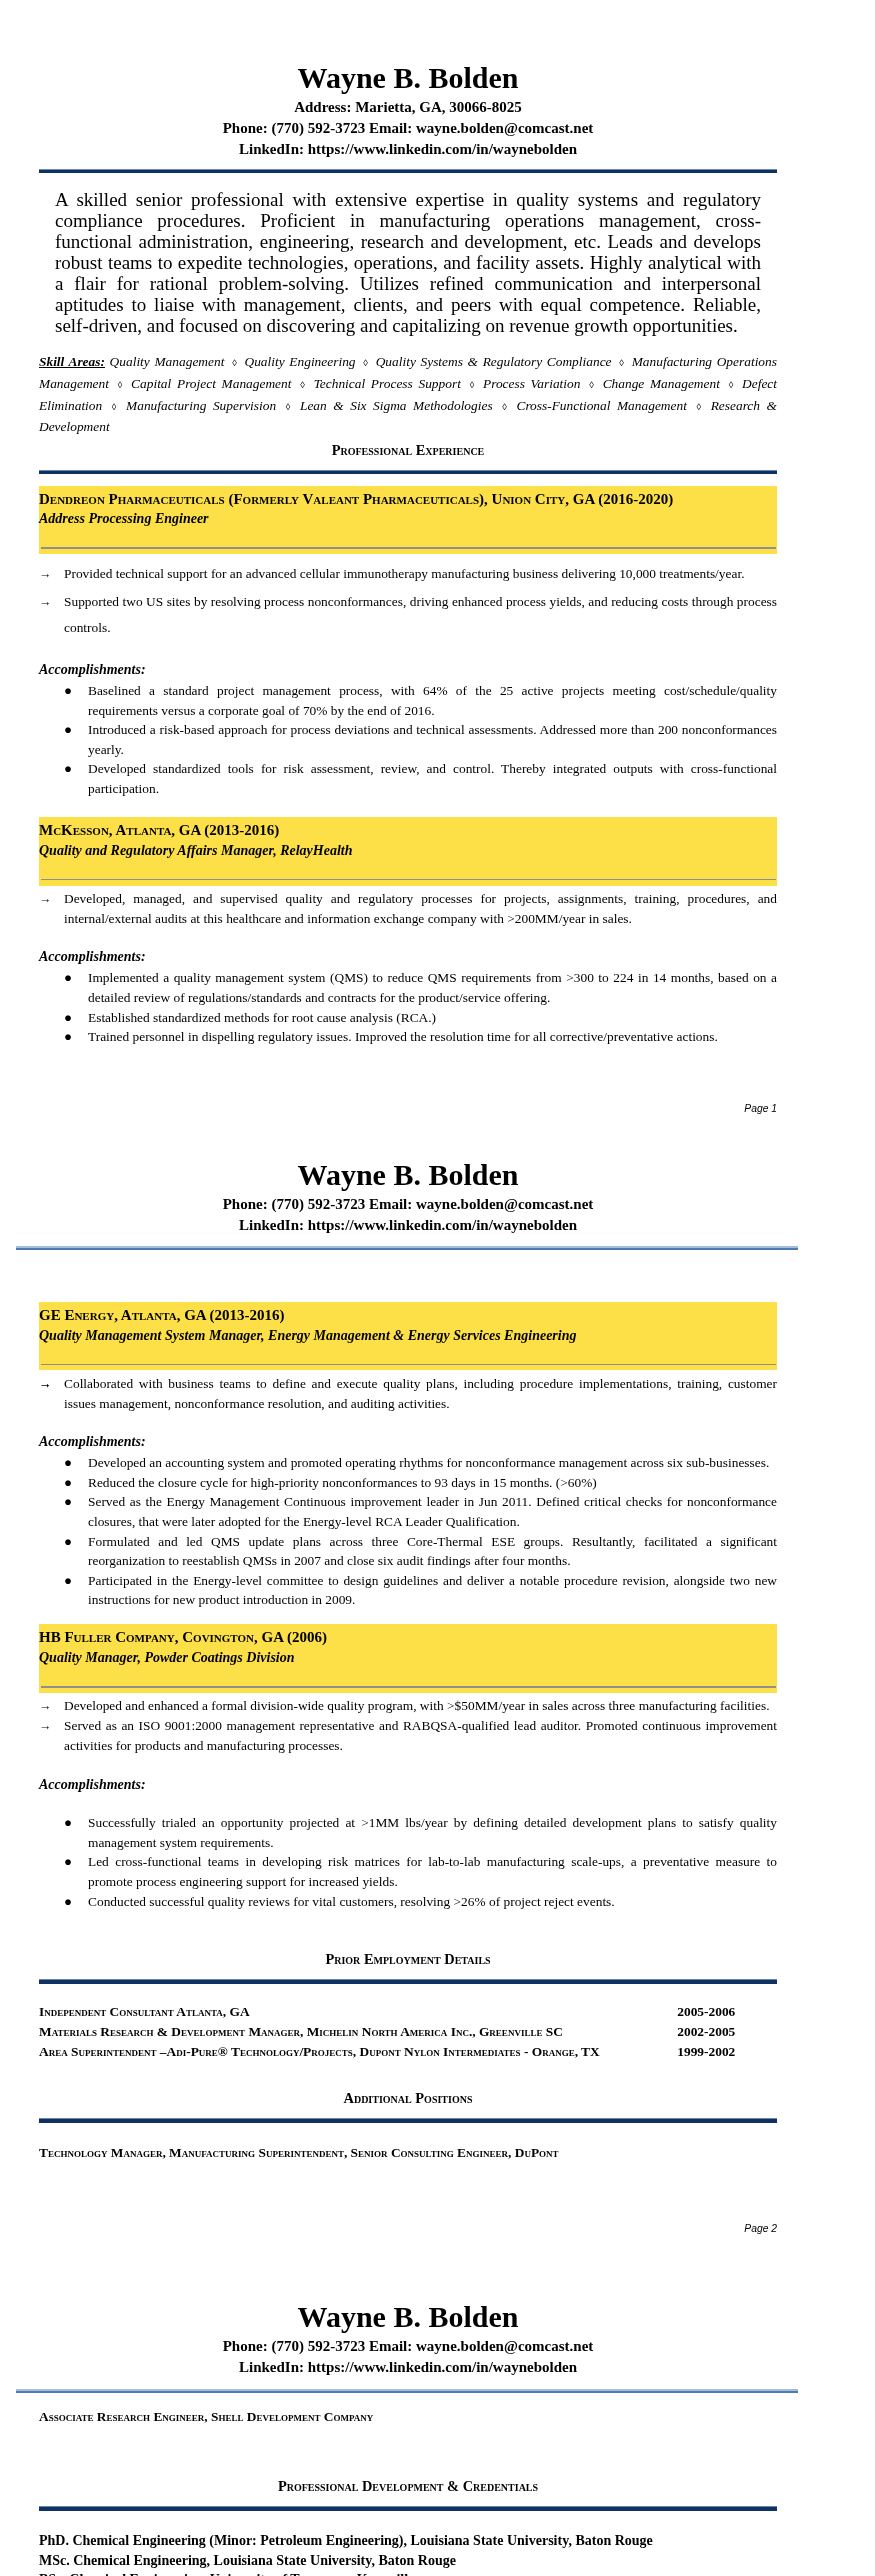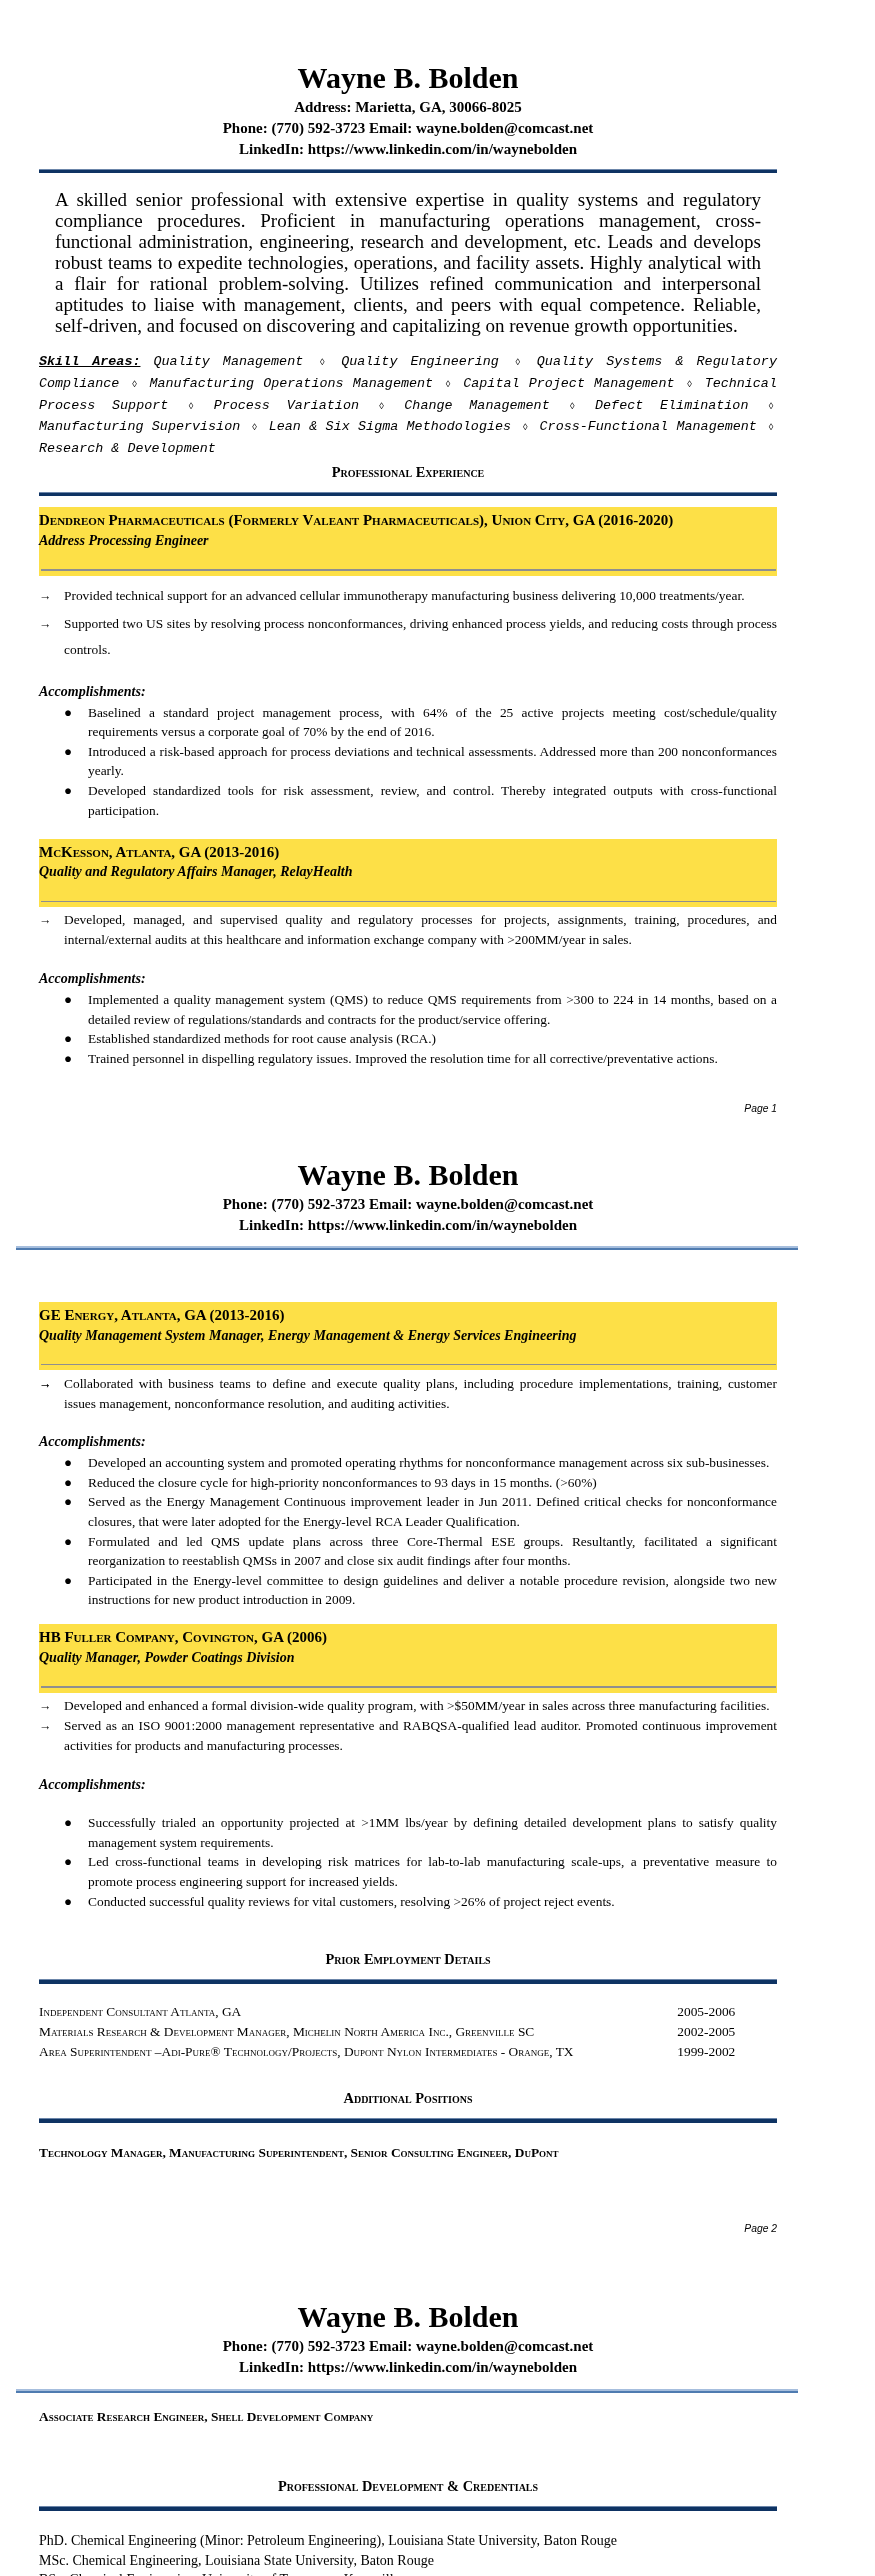--- a/index.html
+++ b/index.html
@@ -57,21 +57,20 @@
       font-size: 19px;
       line-height: 21px;
       margin: 16px;
     }
     .skills {
       text-align: justify;
       font-style: italic;
       font-size: 13.4px;
       line-height: 20.6px;
       margin: 9px 0 0 0;
-      font-family: Liberation Mono, monospace;
     }
     .skills .label { font-weight: bold; text-decoration: underline; }
     .skills .sep { font-style: normal; font-size: 9.3px; padding: 0 3.1px; }
 
     .section-title {
       text-align: center;
       font-weight: bold;
       font-size: 14.4px;
       font-variant: small-caps;
       margin: 0;
@@ -139,36 +138,36 @@
       font-style: italic;
       font-size: 10.3px;
     }
     .page1 .page-num { top: 1103px; }
     .page2 .page-num { top: 1084px; }
 
     .prior-row {
       display: flex;
       justify-content: space-between;
       align-items: flex-end;
-      font-weight: normal;
+      font-weight: bold;
       font-variant: small-caps;
       font-size: 13.4px;
       line-height: 20px;
     }
     .prior-row .pos { width: 659px; }
     .prior-row .yrs { width: 103px; }
     .prior-wrap { margin-top: 18.5px; }
     .plain-sc {
       font-weight: bold;
       font-variant: small-caps;
       font-size: 13.4px;
       line-height: 20px;
     }
     .edu {
-      font-weight: normal;
+      font-weight: bold;
       font-size: 14px;
       line-height: 19.6px;
     }
   </style>
 </head>
 <body>
 
 <div class="page page1">
   <div class="name">Wayne B. Bolden</div>
   <div class="contact" style="margin-top:3.1px">Address: Marietta, GA, 30066-8025</div>

